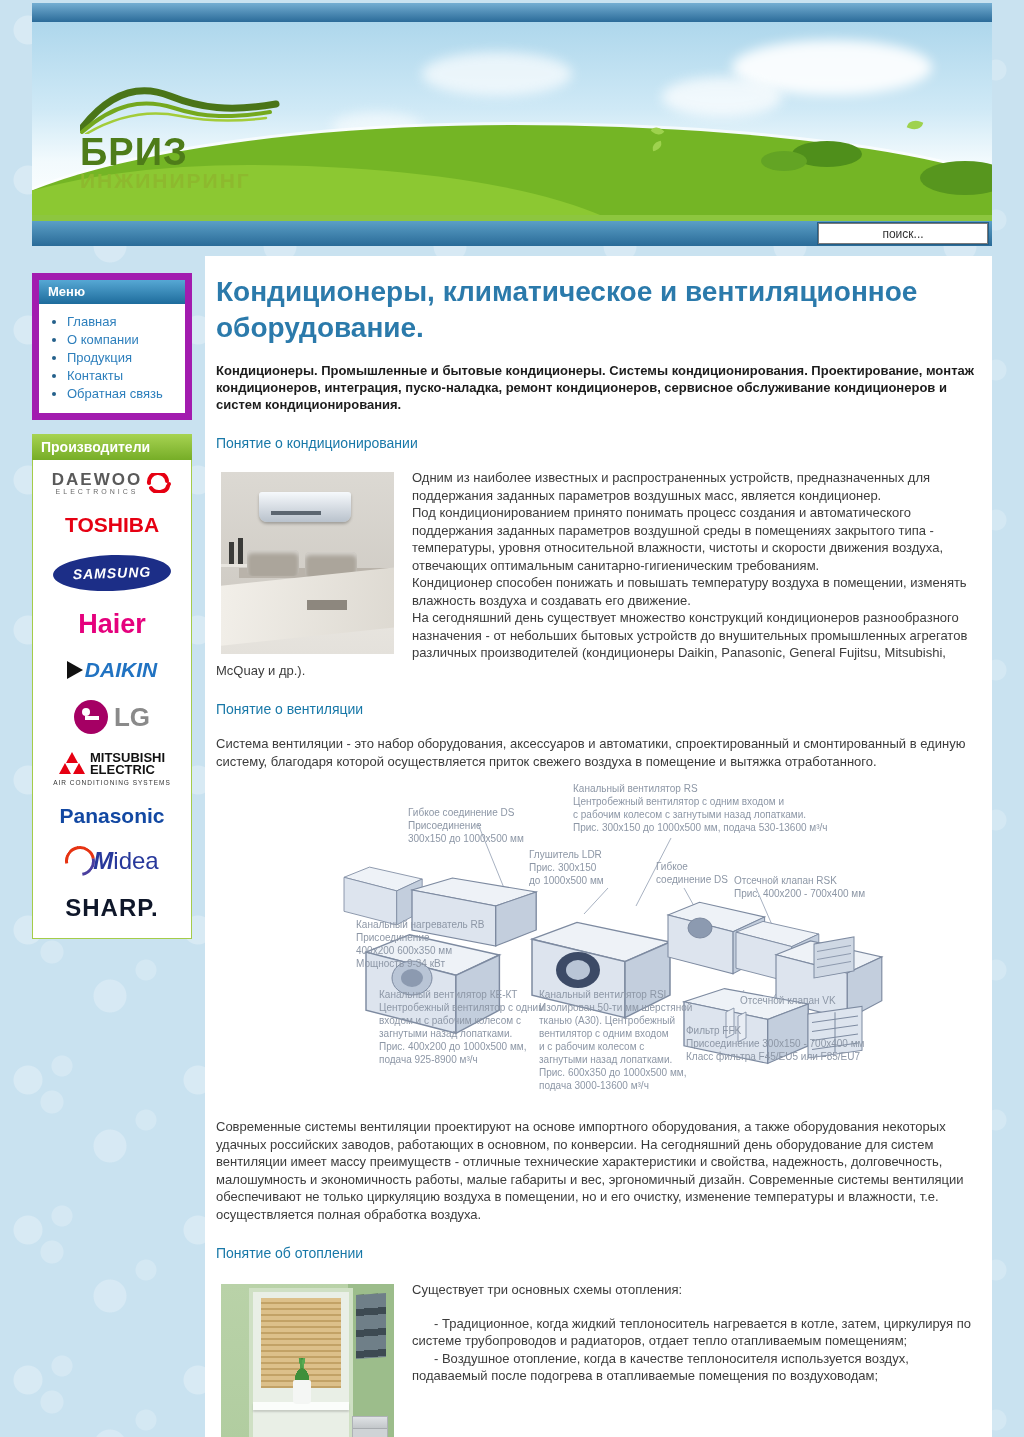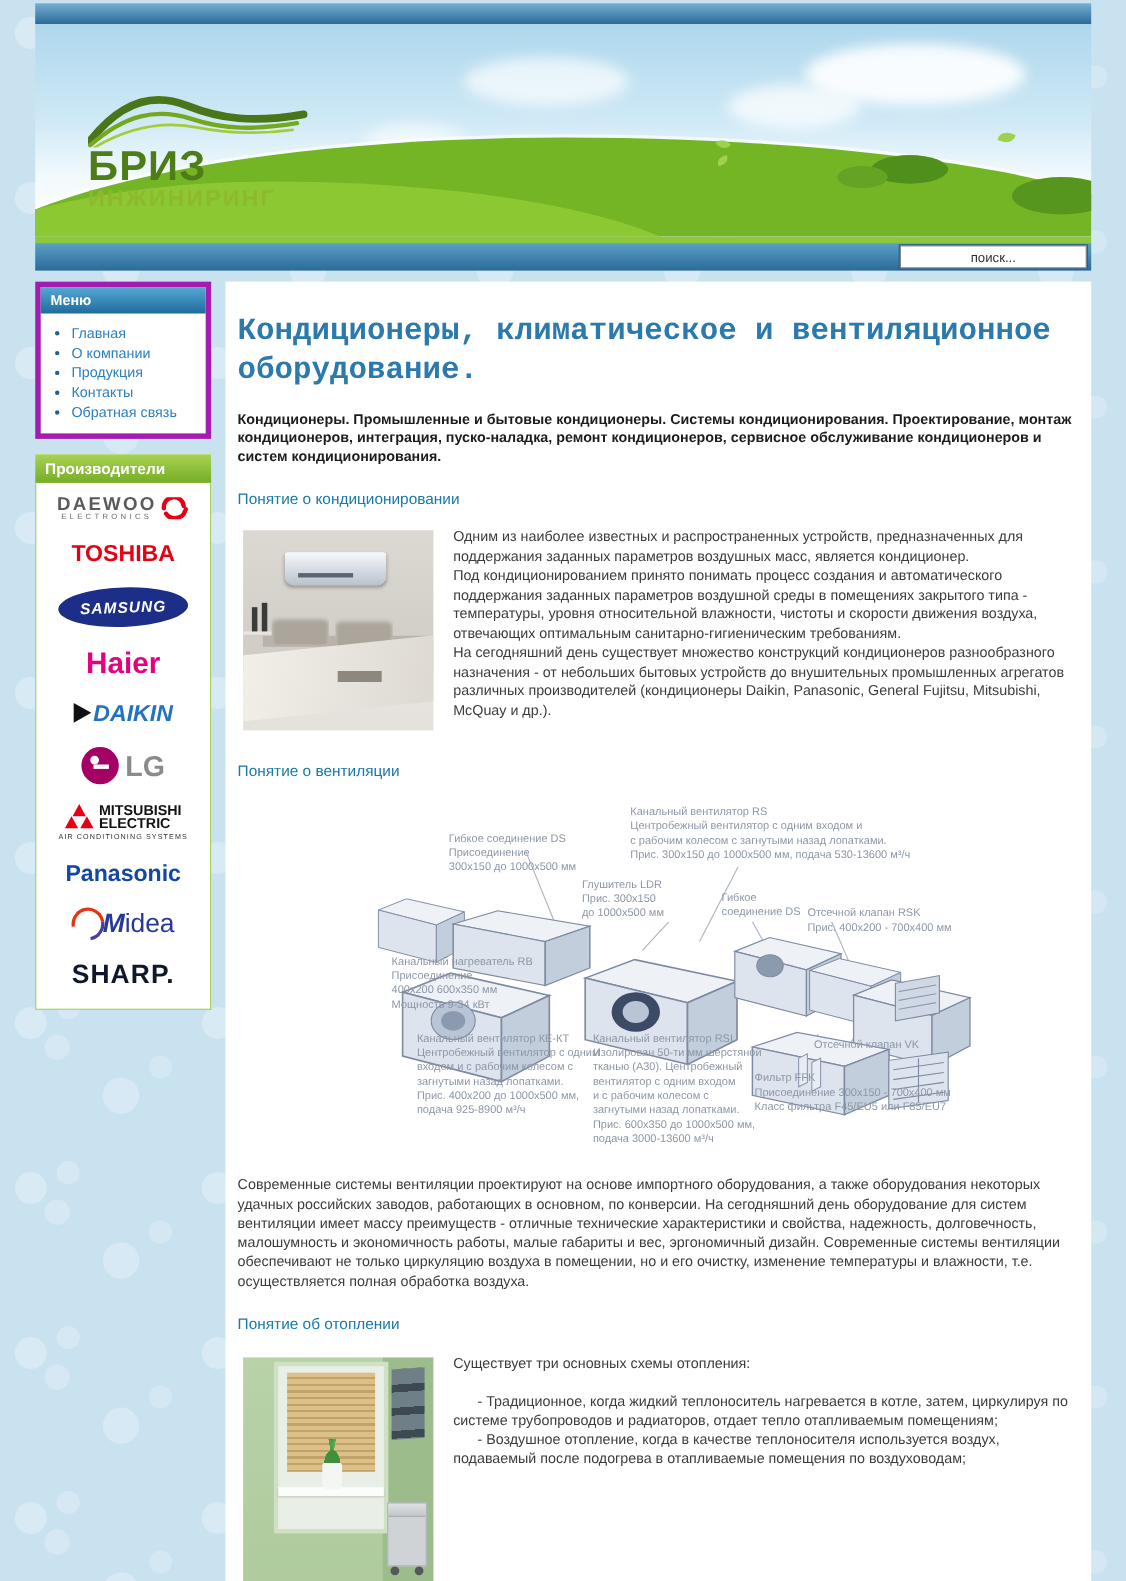--- a/index.html
+++ b/index.html
@@ -54,21 +54,21 @@
     border:1px solid #7a7a7a; outline:1px solid #245f87; background:#fff;
     text-align:center; font-size:12px; color:#333; font-family:"Liberation Sans", sans-serif; }
 
   
   .layout { display:flex; align-items:flex-start; gap:13px; padding-top:10px; }
   .sidebar { width:160px; flex:0 0 160px; }
   .main { width:787px; background:#ffffff; padding:14px 16px 26px 6px; }
 
   
   .sbox { background:#fff; margin-bottom:14px; }
-  .sbox-menu { border:5px solid #a21caf; }
+  .sbox-menu { border:7px solid #a21caf;margin-top:17px; }
   .sbox-head-blue { height:24px; line-height:24px; padding-left:9px;
     background:linear-gradient(#56a8d4, #1e6c9c); color:#fff; font-weight:bold; font-size:13px; }
   .sbox-head-green { height:26px; line-height:26px; padding-left:9px;
     background:linear-gradient(#a7d352, #76ad27); color:#fff; font-weight:bold; font-size:14px; }
   .menu-list { list-style:disc; margin:10px 0 12px 28px; }
   .menu-list li { color:#24608b; font-size:13px; margin:3px 0; }
   .menu-list a { color:#2d7fbc; text-decoration:none; cursor:pointer; }
   .sbox-brands { border:1px solid #a5cc49; border-top:none; padding:10px 0 12px; }
   .brand { width:138px; margin:0 auto 18px; text-align:center; cursor:pointer; background:#fff; }
   .brand:last-child { margin-bottom:4px; }
@@ -105,21 +105,21 @@
   .b-midea { display:flex; align-items:center; justify-content:center; gap:18px; }
   .midea-swirl { width:30px; height:30px; border-radius:50%;
     border:3px solid transparent; border-top-color:#e63312; border-left-color:#e63312;
     border-right-color:#4a3f9f; transform:rotate(35deg); position:relative; }
   .midea-text { color:#27389b; font-size:24px; }
   .midea-text .mm { font-style:italic; font-weight:bold; margin-left:-20px; }
   .b-sharp { color:#0f172a; font-weight:bold; font-size:24px; letter-spacing:1px; }
 
   
   .page-title { color:#2b7aab; font-size:28px; font-weight:bold; line-height:36px;
-    margin:14px 0 16px 5px;font-family:Liberation Mono, monospace; }
+    margin:4px 0 16px 5px; }
   .intro { font-weight:bold; color:#1c1c1c; font-size:13px; line-height:17px; margin-left:5px; }
   .section-head { color:#1878a8; font-weight:normal; font-size:14px; margin:22px 0 14px 5px;
     padding-bottom:4px; }
   .para { font-size:13px; line-height:17.5px; color:#3c3c3c; margin-left:5px; }
   .clearfix::after { content:""; display:block; clear:both; }
   .photo { float:left; margin:3px 18px 6px 10px; position:relative; overflow:hidden; }
   .photo-bedroom { width:173px; height:182px; background:linear-gradient(#dcd9d3, #cfcbc4 70%, #e9e6e1 71%, #e4e1db); }
   .ac-unit { position:absolute; left:38px; top:20px; width:92px; height:30px; border-radius:3px 3px 8px 8px;
     background:linear-gradient(#f6f9fc, #b9c2cc); box-shadow:0 2px 3px rgba(0,0,0,.25); }
   .ac-slot { position:absolute; left:12px; bottom:7px; width:50px; height:4px; background:#5c6670; }
@@ -293,25 +293,27 @@
           <div class="bottle bt1"></div>
             <div class="bottle bt2"></div>
           <div class="bed-head"></div>
           <div class="pillow pw1"></div>
             <div class="pillow pw2"></div>
           <div class="bedspread"></div>
           <div class="bed-towel"></div>
         </div>
         <p class="para">Одним из наиболее известных и распространенных устройств, предназначенных для поддержания заданных параметров воздушных масс, является кондиционер.</p>
         <p class="para">Под кондиционированием принято понимать процесс создания и автоматического поддержания заданных параметров воздушной среды в помещениях закрытого типа - температуры, уровня относительной влажности, чистоты и скорости движения воздуха, отвечающих оптимальным санитарно-гигиеническим требованиям.</p>
+        <p class="para">Кондиционер способен понижать и повышать температуру воздуха в помещении, изменять влажность воздуха и создавать его движение.</p>
         <p class="para">На сегодняшний день существует множество конструкций кондиционеров разнообразного назначения - от небольших бытовых устройств до внушительных промышленных агрегатов различных производителей (кондиционеры Daikin, Panasonic, General Fujitsu, Mitsubishi, McQuay и др.).</p>
       </div>
 
       <h2 class="section-head">Понятие о вентиляции</h2>
 
+      <p class="para">Система вентиляции - это набор оборудования, аксессуаров и автоматики, спроектированный и смонтированный в единую систему, благодаря которой осуществляется приток свежего воздуха в помещение и вытяжка отработанного.</p>
 
       <div class="diagram">
         <svg class="dg-svg" width="775" height="338" viewBox="0 0 775 338">
           <defs>
             <g id="ibox">
               <polygon points="0,18 30,6 92,20 62,34" fill="#eef2f7" stroke="#7d8aa0" stroke-width="1"></polygon>
               <polygon points="0,18 62,34 62,74 0,58" fill="#dde4ee" stroke="#7d8aa0" stroke-width="1"></polygon>
               <polygon points="62,34 92,20 92,58 62,74" fill="#c3cedd" stroke="#7d8aa0" stroke-width="1"></polygon>
             </g>
           </defs>

